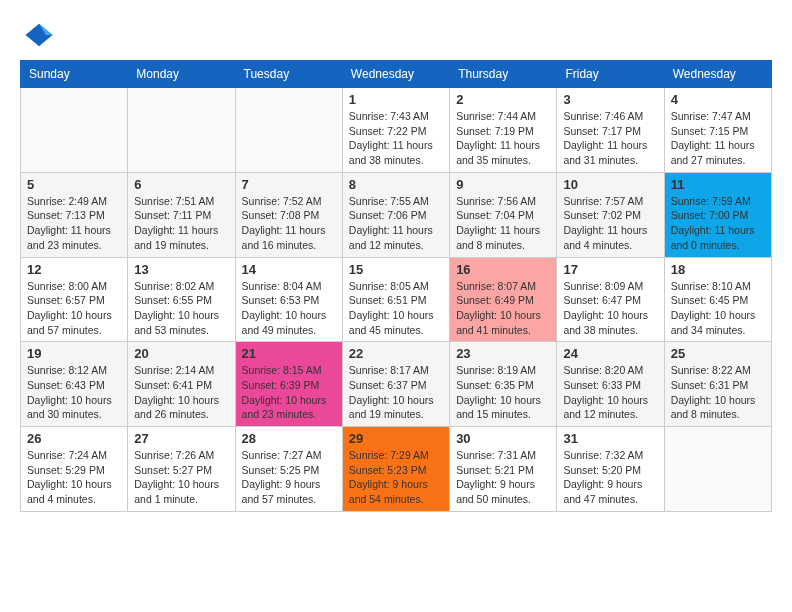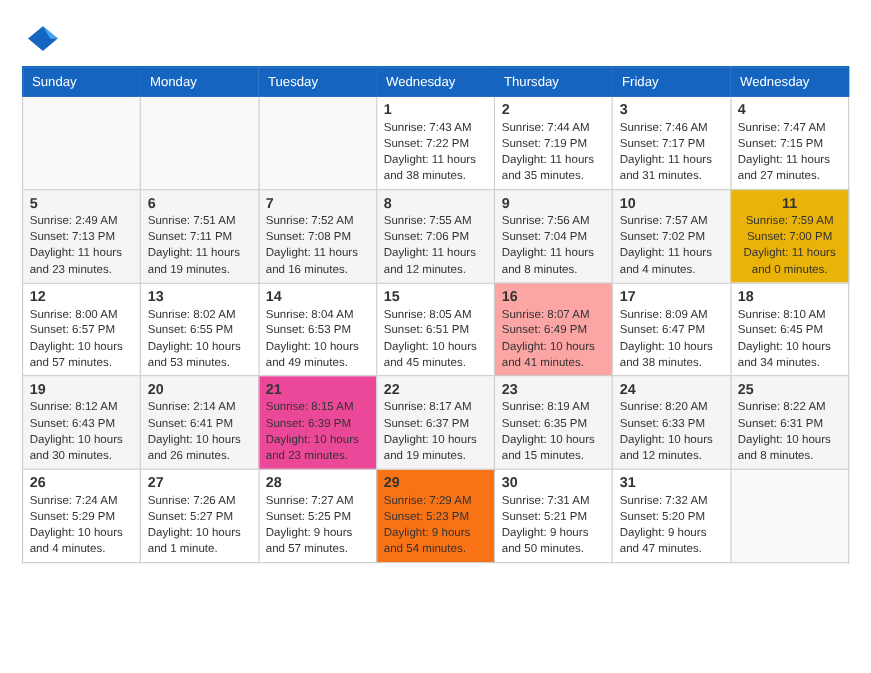--- a/index.html
+++ b/index.html
@@ -196,21 +196,21 @@
 Daylight: 11 hours
 and 8 minutes.</div>
         </td>
         <td style="background: rgb(245, 245, 245);">
           <span class="day-number">10</span>
           <div class="day-info" style="white-space: pre-wrap;">Sunrise: 7:57 AM
 Sunset: 7:02 PM
 Daylight: 11 hours
 and 4 minutes.</div>
         </td>
-        <td style="background: #eab308; text-align: center;">
+        <td style="background: #0ea5e9;">
           <span class="day-number">11</span>
           <div class="day-info" style="white-space: pre-wrap;">Sunrise: 7:59 AM
 Sunset: 7:00 PM
 Daylight: 11 hours
 and 0 minutes.</div>
         </td>
       </tr>
       <tr>
         <td style="background: rgb(255, 255, 255);">
           <span class="day-number">12</span>

